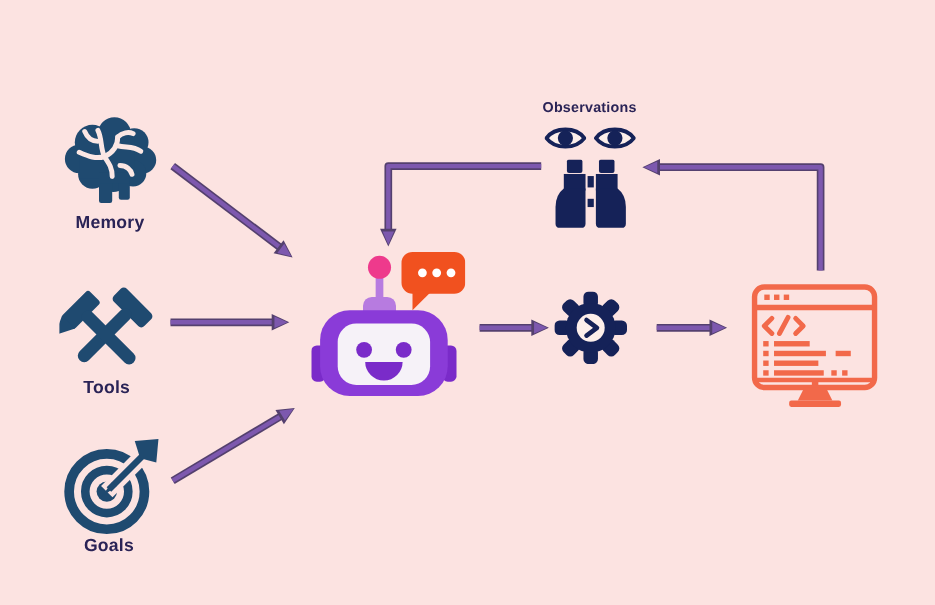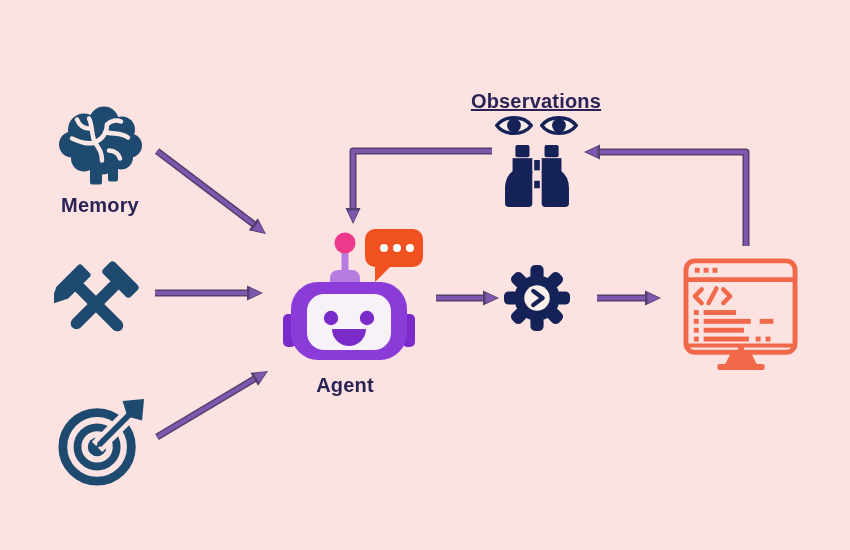--- a/index.html
+++ b/index.html
@@ -9,21 +9,21 @@
     width:850px;height:550px;
     background:#FCE3E1;
     overflow:hidden;
   }
   .layer{position:absolute;left:0;top:0;}
   .node{position:absolute;}
   .label{
     position:absolute;
     text-align:center;
     font-weight:700;
-    font-size:20px;
+    font-size:16px;
     color:#2A2356;
     letter-spacing:0.2px;
   }
   
   .ao{stroke:#54406E;stroke-width:7;fill:none;stroke-linejoin:round;stroke-linecap:butt;}
   .ai{stroke:#7D58AE;stroke-width:4;fill:none;stroke-linejoin:round;stroke-linecap:butt;}
   .ho{fill:#54406E;}
   .hi{fill:#7D58AE;}
 </style>
 </head>
@@ -135,32 +135,34 @@
           <rect x="39" y="16" width="12" height="66" rx="6"></rect>
         </g>
         <g transform="rotate(-45 45 45)">
           <rect x="24" y="4" width="36" height="17" rx="3"></rect>
           <polygon points="26,4 8,12 26,21"></polygon>
           <rect x="36" y="16" width="12" height="66" rx="6"></rect>
         </g>
       </g>
     </svg>
   </div>
+  <div class="label" style="left:37px;top:344px;width:120px;">Tools</div>
 
   <div class="node" style="left:56px;top:398px;width:90px;">
     <svg width="90" height="90" viewBox="0 0 92 92">
       <circle cx="42" cy="50" r="35" fill="none" stroke="#1F4A70" stroke-width="9"></circle>
       <circle cx="42" cy="50" r="20" fill="none" stroke="#1F4A70" stroke-width="8"></circle>
       <circle cx="42" cy="50" r="9.5" fill="#1F4A70"></circle>
       <line x1="42" y1="50" x2="88" y2="4" stroke="#FCE3E1" stroke-width="15"></line>
       <line x1="44" y1="48" x2="80" y2="12" stroke="#1F4A70" stroke-width="6"></line>
       <polygon points="37,55 47,41 51,45" fill="#1F4A70"></polygon>
       <polygon points="68,3 90,1 88,23 73,19" fill="#1F4A70"></polygon>
     </svg>
   </div>
+  <div class="label" style="left:39px;top:488px;width:120px;">Goals</div>
 
   <div class="node" style="left:283px;top:226px;width:140px;">
     <svg width="140" height="135" viewBox="0 0 140 135">
 
       <g>
         <rect x="82" y="3" width="58" height="38" rx="10" fill="#F1511F"></rect>
         <polygon points="92,38 110,38 92,56" fill="#F1511F"></polygon>
         <circle cx="101" cy="22" r="4" fill="#FFFFFF"></circle>
         <circle cx="114" cy="22" r="4" fill="#FFFFFF"></circle>
         <circle cx="127" cy="22" r="4" fill="#FFFFFF"></circle>
@@ -174,23 +176,22 @@
       <rect x="119" y="88" width="13" height="33" rx="5" fill="#7A2BC9"></rect>
 
       <rect x="8" y="56" width="116" height="78" rx="27" fill="#8A3BD8"></rect>
       <rect x="24" y="68" width="84" height="56" rx="17" fill="#F6F2F8"></rect>
 
       <circle cx="48" cy="92" r="7.2" fill="#7A2BC9"></circle>
       <circle cx="84" cy="92" r="7.2" fill="#7A2BC9"></circle>
       <path d="M49,103 a17,17 0 0 0 34,0 z" fill="#7A2BC9"></path>
     </svg>
   </div>
-  <div class="label" style="left:285px;top:374px;width:120px;">Agent</div>
-
-  <div class="label" style="left:456px;top:90px;width:160px;font-size:20px;text-decoration:underline;">Observations</div>
+
+  <div class="label" style="left:456px;top:90px;width:160px;font-size:13px;">Observations</div>
   <div class="node" style="left:495px;top:112px;width:38px;">
     <svg width="38" height="27" viewBox="0 0 44 30">
       <path d="M2,15 C11,3 33,3 42,15 C33,27 11,27 2,15 Z" fill="#FCEFEA" stroke="#152258" stroke-width="4" stroke-linejoin="round"></path>
       <circle cx="22" cy="15" r="8" fill="#152258"></circle>
     </svg>
   </div>
   <div class="node" style="left:540px;top:112px;width:38px;">
     <svg width="38" height="27" viewBox="0 0 44 30">
       <path d="M2,15 C11,3 33,3 42,15 C33,27 11,27 2,15 Z" fill="#FCEFEA" stroke="#152258" stroke-width="4" stroke-linejoin="round"></path>
       <circle cx="22" cy="15" r="8" fill="#152258"></circle>

